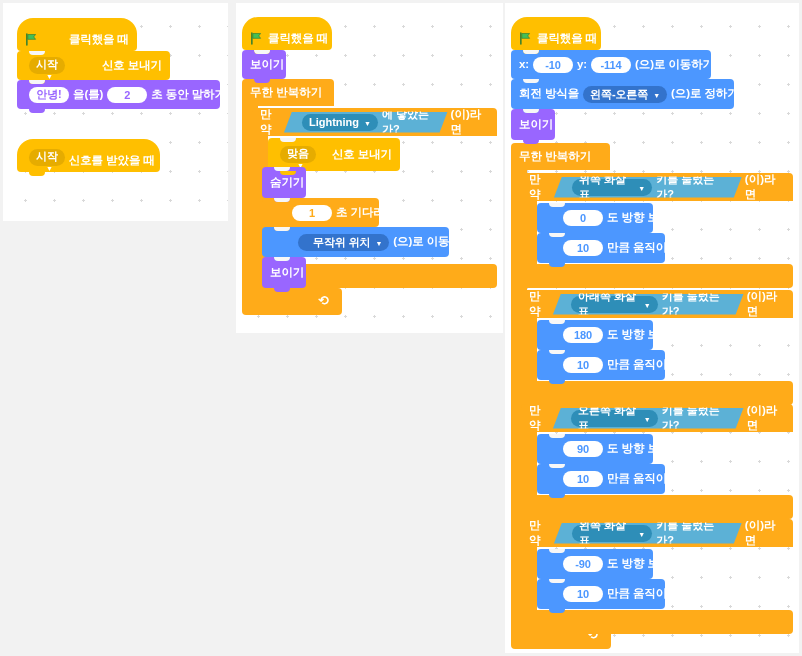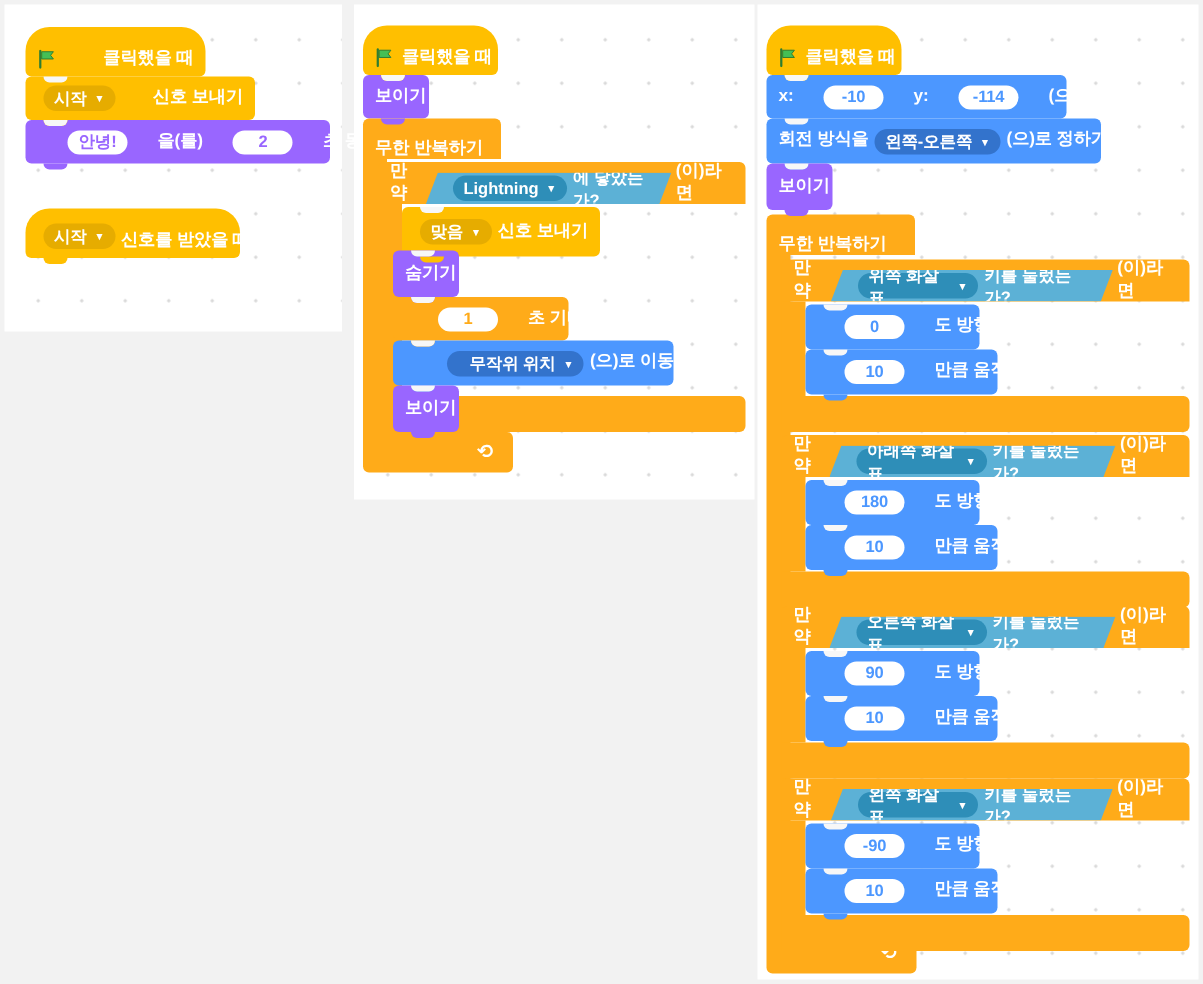--- a/index.html
+++ b/index.html
@@ -23,59 +23,59 @@
   #canvas-3{left:505px;top:3px;  width:294px; height:650px;}
 
   
   .blk{position:absolute;box-sizing:border-box;display:flex;align-items:center;
        color:#fff;font-size:11.5px;font-weight:bold;white-space:nowrap;
        border-radius:4px;padding:0 8px;letter-spacing:-.1px;}
   .blk .lbl{line-height:1;}
 
   
   .c-events {background:#FFBF00;justify-content:space-between;}
-  .c-events-d{background:#E6AC00;}
+  .c-events-d{background:#E6AC00;flex-direction:column;}
   .c-control{background:#FFAB19;}
   .c-looks  {background:#9966FF;}
   .c-motion {background:#4C97FF;}
   .c-motion-d{background:#3373CC;}
   .c-sensing-d{background:#2E8EB8;}
   .c-tts    {background:#0FBD8C;}
 
   
   .notch-t::before{content:"";position:absolute;left:12px;top:0;width:16px;height:4px;
      background:#f7f7f7;border-radius:0 0 4px 4px;z-index:3;}
   .bump-b::after{content:"";position:absolute;left:12px;bottom:-4px;width:16px;height:4px;
      border-radius:0 0 4px 4px;background:inherit;z-index:2;}
 
   
   .hat{border-radius:16px 16px 4px 4px;align-items:flex-end;padding-bottom:6px;}
 
   
   .oval{display:inline-flex;align-items:center;justify-content:center;
         background:#fff;border-radius:999px;min-width:26px;height:16px;
-        padding:0 7px;margin:0 20px;font-size:11px;font-weight:bold;}
+        padding:0 7px;margin:0 4px;font-size:11px;font-weight:bold;}
   .oval.looks{color:#9966FF;}
   .oval.motion{color:#4C97FF;}
   .oval.control{color:#FFAB19;}
   .oval.tts{color:#0FBD8C;}
 
   .dd{display:inline-flex;align-items:center;border-radius:999px;height:17px;
       padding:0 7px;margin:0 4px;font-size:11px;font-weight:bold;color:#fff;}
   .dd .arrow{margin-left:5px;font-size:7px;line-height:1;transform:translateY(1px);}
 
   
   .hex{display:inline-flex;align-items:center;height:21px;padding:0 12px;margin:0 3px;
        font-size:11px;font-weight:bold;color:#fff;background:#5CB1D6;
        clip-path:polygon(8px 0,100% 0,calc(100% - 8px) 100%,0 100%);
        padding-left:14px;padding-right:14px;}
   .hex .dd{background:#2E8EB8;}
 
   
-  .c-top{position:absolute;box-sizing:border-box;display:flex;align-items:flex-end;
+  .c-top{position:absolute;box-sizing:border-box;display:flex;align-items:center;
          color:#fff;font-size:11.5px;font-weight:bold;border-radius:4px 4px 0 0;padding:0 8px;}
   .c-arm{position:absolute;background:#FFAB19;width:16px;}
   .c-bot{position:absolute;background:#FFAB19;border-radius:0 4px 4px 0;}
   .c-bot.rounded{border-radius:0 4px 4px 4px;}
 
   .loop-arrow{position:absolute;color:#fff;font-size:13px;font-weight:bold;
               transform:scaleX(-1);}
 
   
   .flag{width:13px;height:13px;margin-right:5px;display:inline-block;position:relative;top:1px;}

